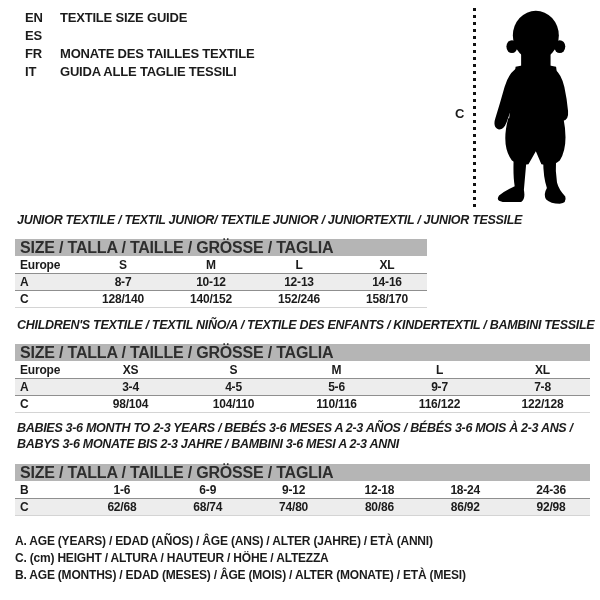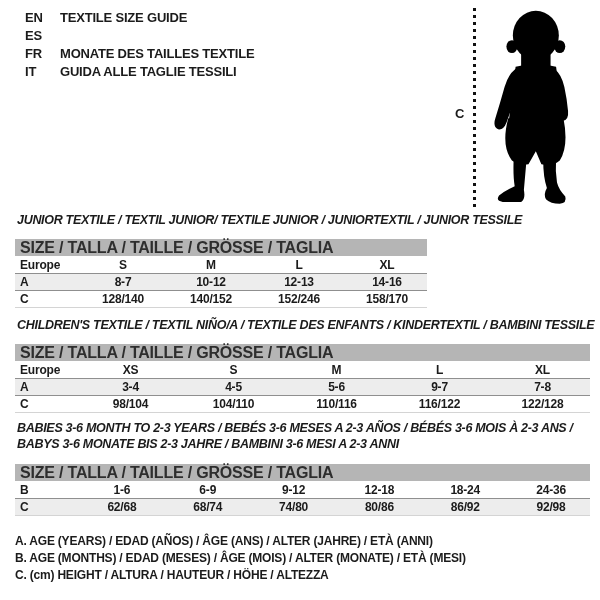--- a/index.html
+++ b/index.html
@@ -156,17 +156,17 @@
       <div class="val">68/74</div>
       <div class="val">74/80</div>
       <div class="val">80/86</div>
       <div class="val">86/92</div>
       <div class="val">92/98</div>
     </div>
   </div>
 
   <div class="notes">
     <div class="note">A. AGE (YEARS) / EDAD (AÑOS) / ÂGE (ANS) / ALTER (JAHRE) / ETÀ (ANNI)</div>
+    <div class="note">C. (cm) HEIGHT / ALTURA / HAUTEUR / HÖHE / ALTEZZA</div>
     <div class="note">B. AGE (MONTHS) / EDAD (MESES) / ÂGE (MOIS) / ALTER (MONATE) / ETÀ (MESI)</div>
-    <div class="note">C. (cm) HEIGHT / ALTURA / HAUTEUR / HÖHE / ALTEZZA</div>
   </div>
 
 </div>
 
 </body></html>

